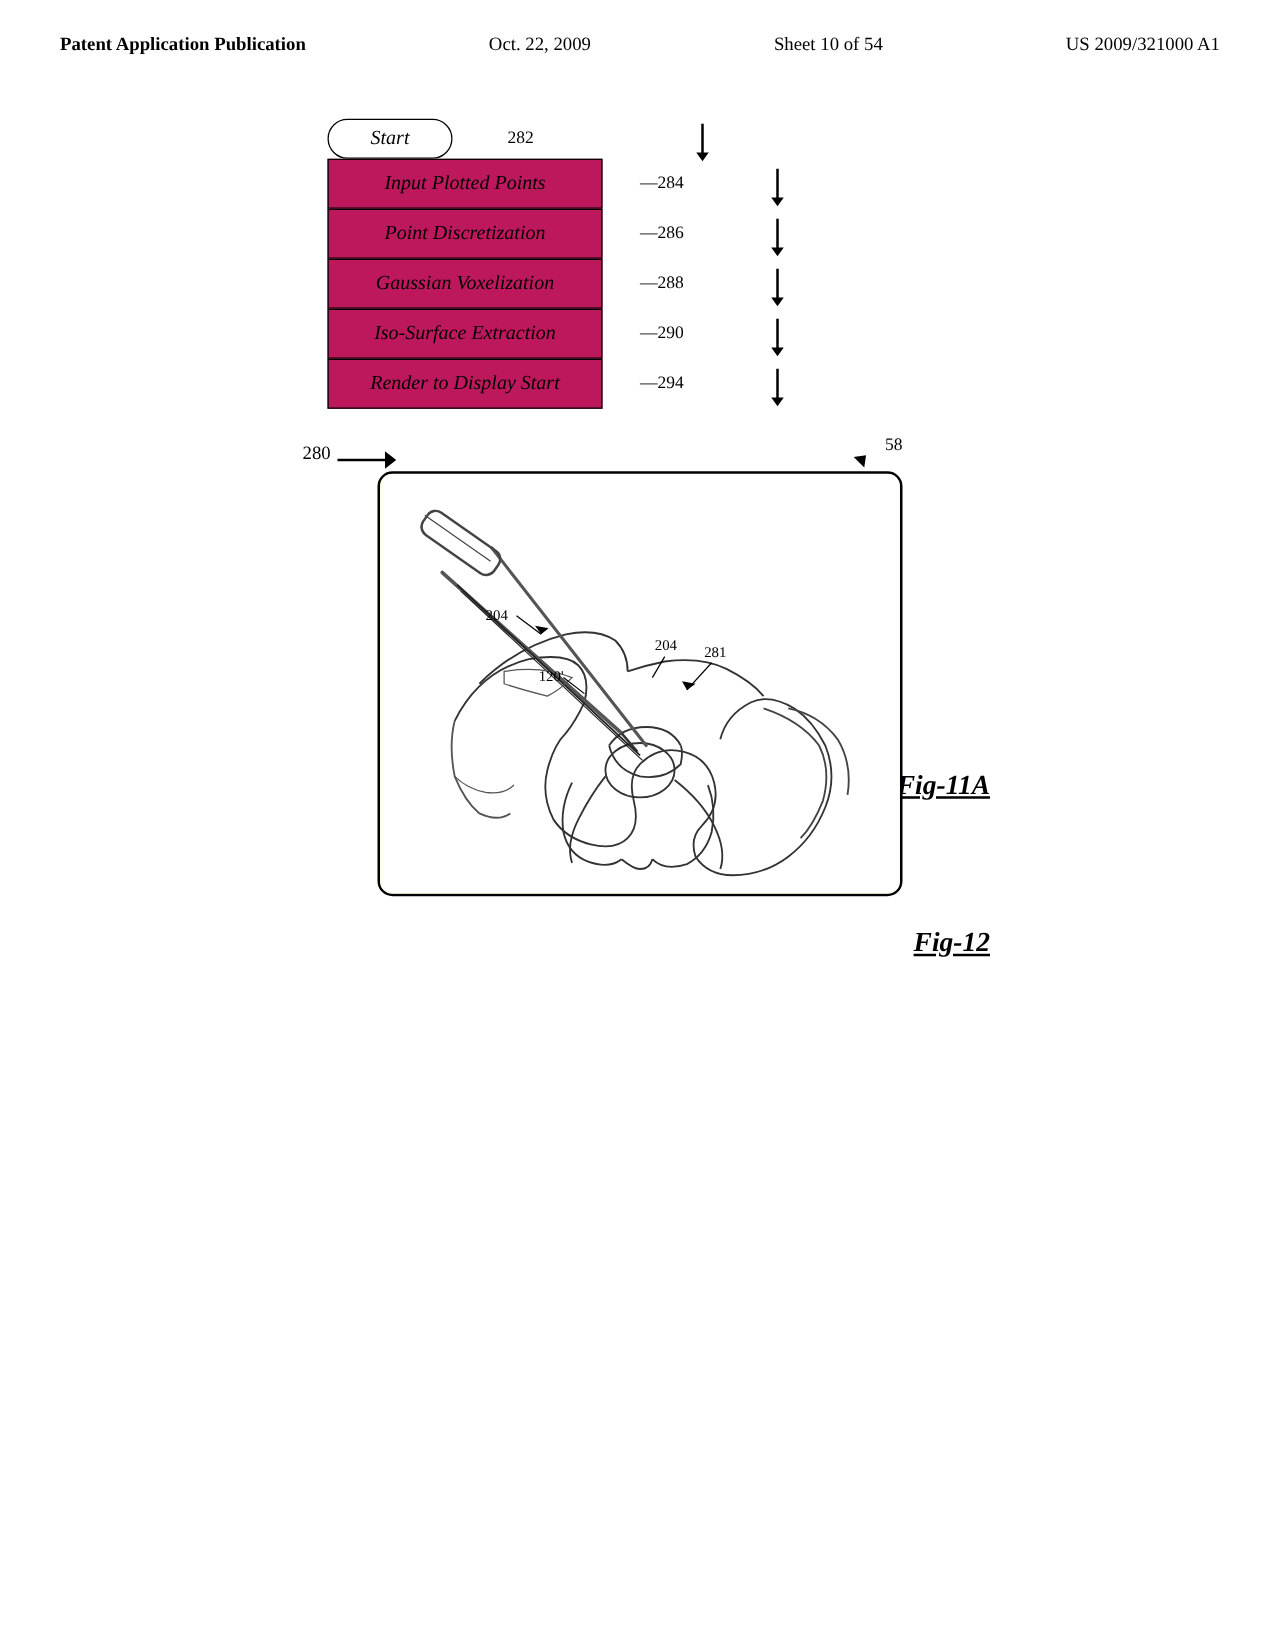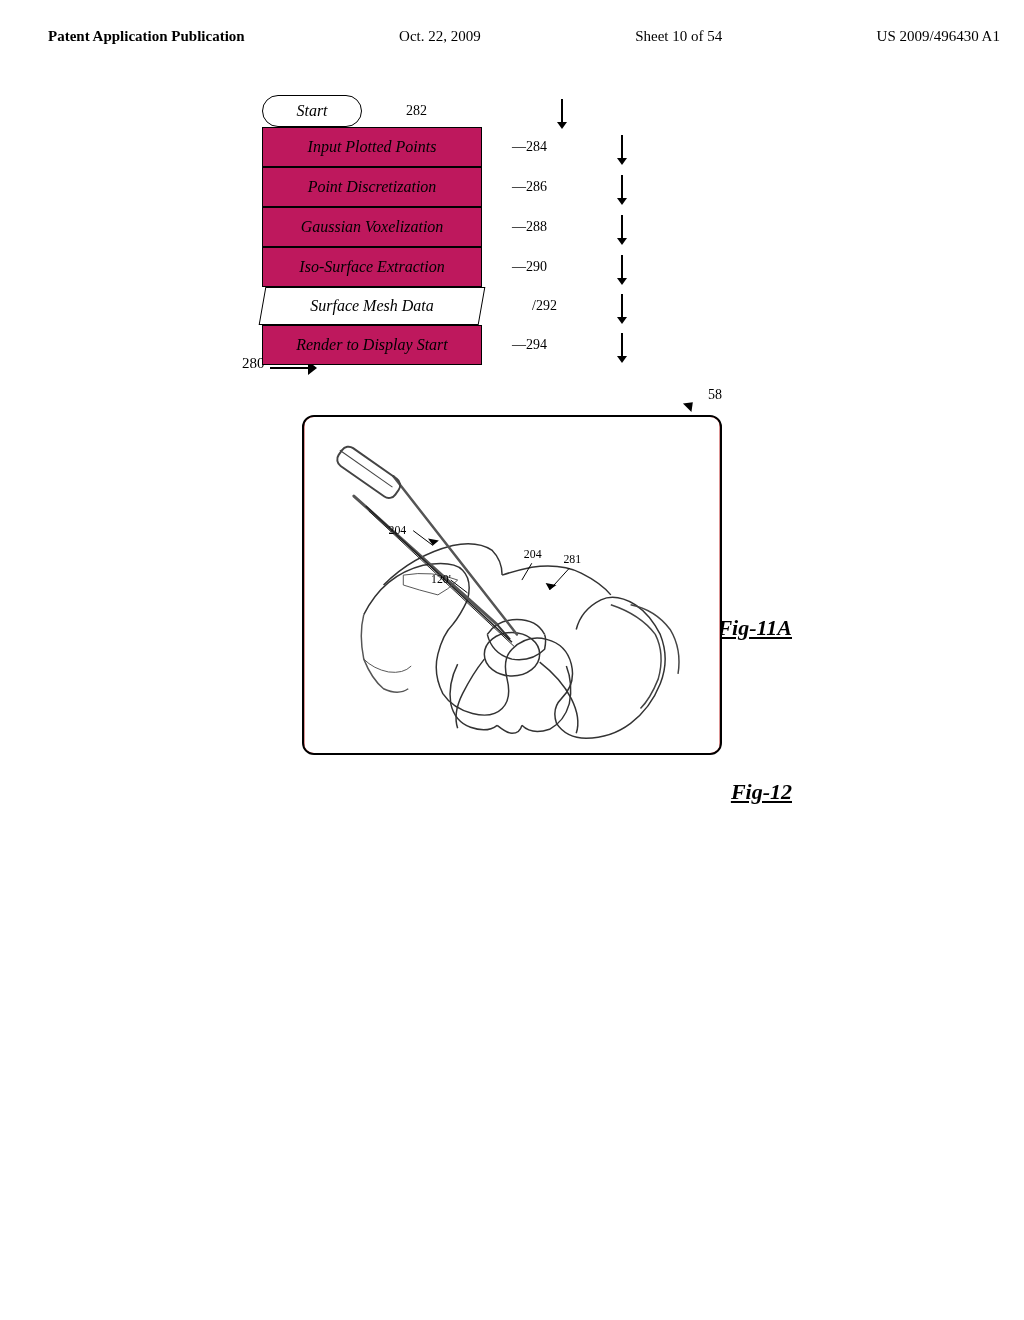--- a/index.html
+++ b/index.html
@@ -10,21 +10,21 @@
       font-family: 'Times New Roman', Times, serif;
       position: relative;
       overflow: hidden;
     }
 
     
     .header {
       display: flex;
       justify-content: space-between;
       align-items: center;
-      padding: 28px 24px 0 48px;
+      padding: 28px 48px 0 48px;
       font-size: 15px;
     }
     .header-left {
       font-weight: bold;
       font-size: 15px;
     }
     .header-center {
       font-size: 15px;
     }
     .header-right {
@@ -126,21 +126,21 @@
       border-top: 7px solid #000;
     }
 
     .illustration-box {
       width: 420px;
       height: 340px;
       border: 2px solid #000;
       border-radius: 12px;
       overflow: hidden;
       position: relative;
-      background: #b91c1c;
+      background: #fef9c3;
     }
 
     
     .illustration-svg {
       width: 100%;
       height: 100%;
     }
 
     
     .fc-row {
@@ -150,21 +150,21 @@
       width: 100%;
     }
   </style>
 </head>
 <body>
 
 <div class="header">
   <span class="header-left">Patent Application Publication</span>
   <span class="header-center">Oct. 22, 2009</span>
   <span class="header-center">Sheet 10 of 54</span>
-  <span class="header-right">US 2009/496430 A1</span>
+  <span class="header-right">US 2009/321000 A1</span>
 </div>
 
 <div class="main-content">
 
   <div style="position: relative; width: 600px; margin-top: 20px;">
 
     <div style="position: absolute; left: 30px; top: 260px; font-size: 15px;">280</div>
 
     <div style="position: absolute; left: 58px; top: 272px; width: 40px; height: 2px; background: #000;"></div>
     <div style="position: absolute; left: 96px; top: 266px; width: 0; height: 0; border-top: 7px solid transparent; border-bottom: 7px solid transparent; border-left: 9px solid #000;"></div>
@@ -214,29 +214,20 @@
       <div class="fc-row">
         <div class="fc-node">
           <div class="fc-rect">
             <em>Iso-Surface Extraction</em>
           </div>
           <span class="fc-label" style="right: -65px; font-size:14px;">—<span>290</span></span>
         </div>
         <div class="fc-arrow" style="height: 24px;"></div>
       </div>
 
-      <div class="fc-row">
-        <div class="fc-node">
-          <div class="fc-parallelogram">
-            <span><em>Surface Mesh Data</em></span>
-          </div>
-          <span class="fc-label" style="right: -75px; font-size:14px;">/<span>292</span></span>
-        </div>
-        <div class="fc-arrow" style="height: 24px;"></div>
-      </div>
 
       <div class="fc-row">
         <div class="fc-node">
           <div class="fc-rect">
             <em>Render to Display Start</em>
           </div>
           <span class="fc-label" style="right: -65px; font-size:14px;">—<span>294</span></span>
         </div>
         <div class="fc-arrow" style="height: 24px;"></div>
       </div>

